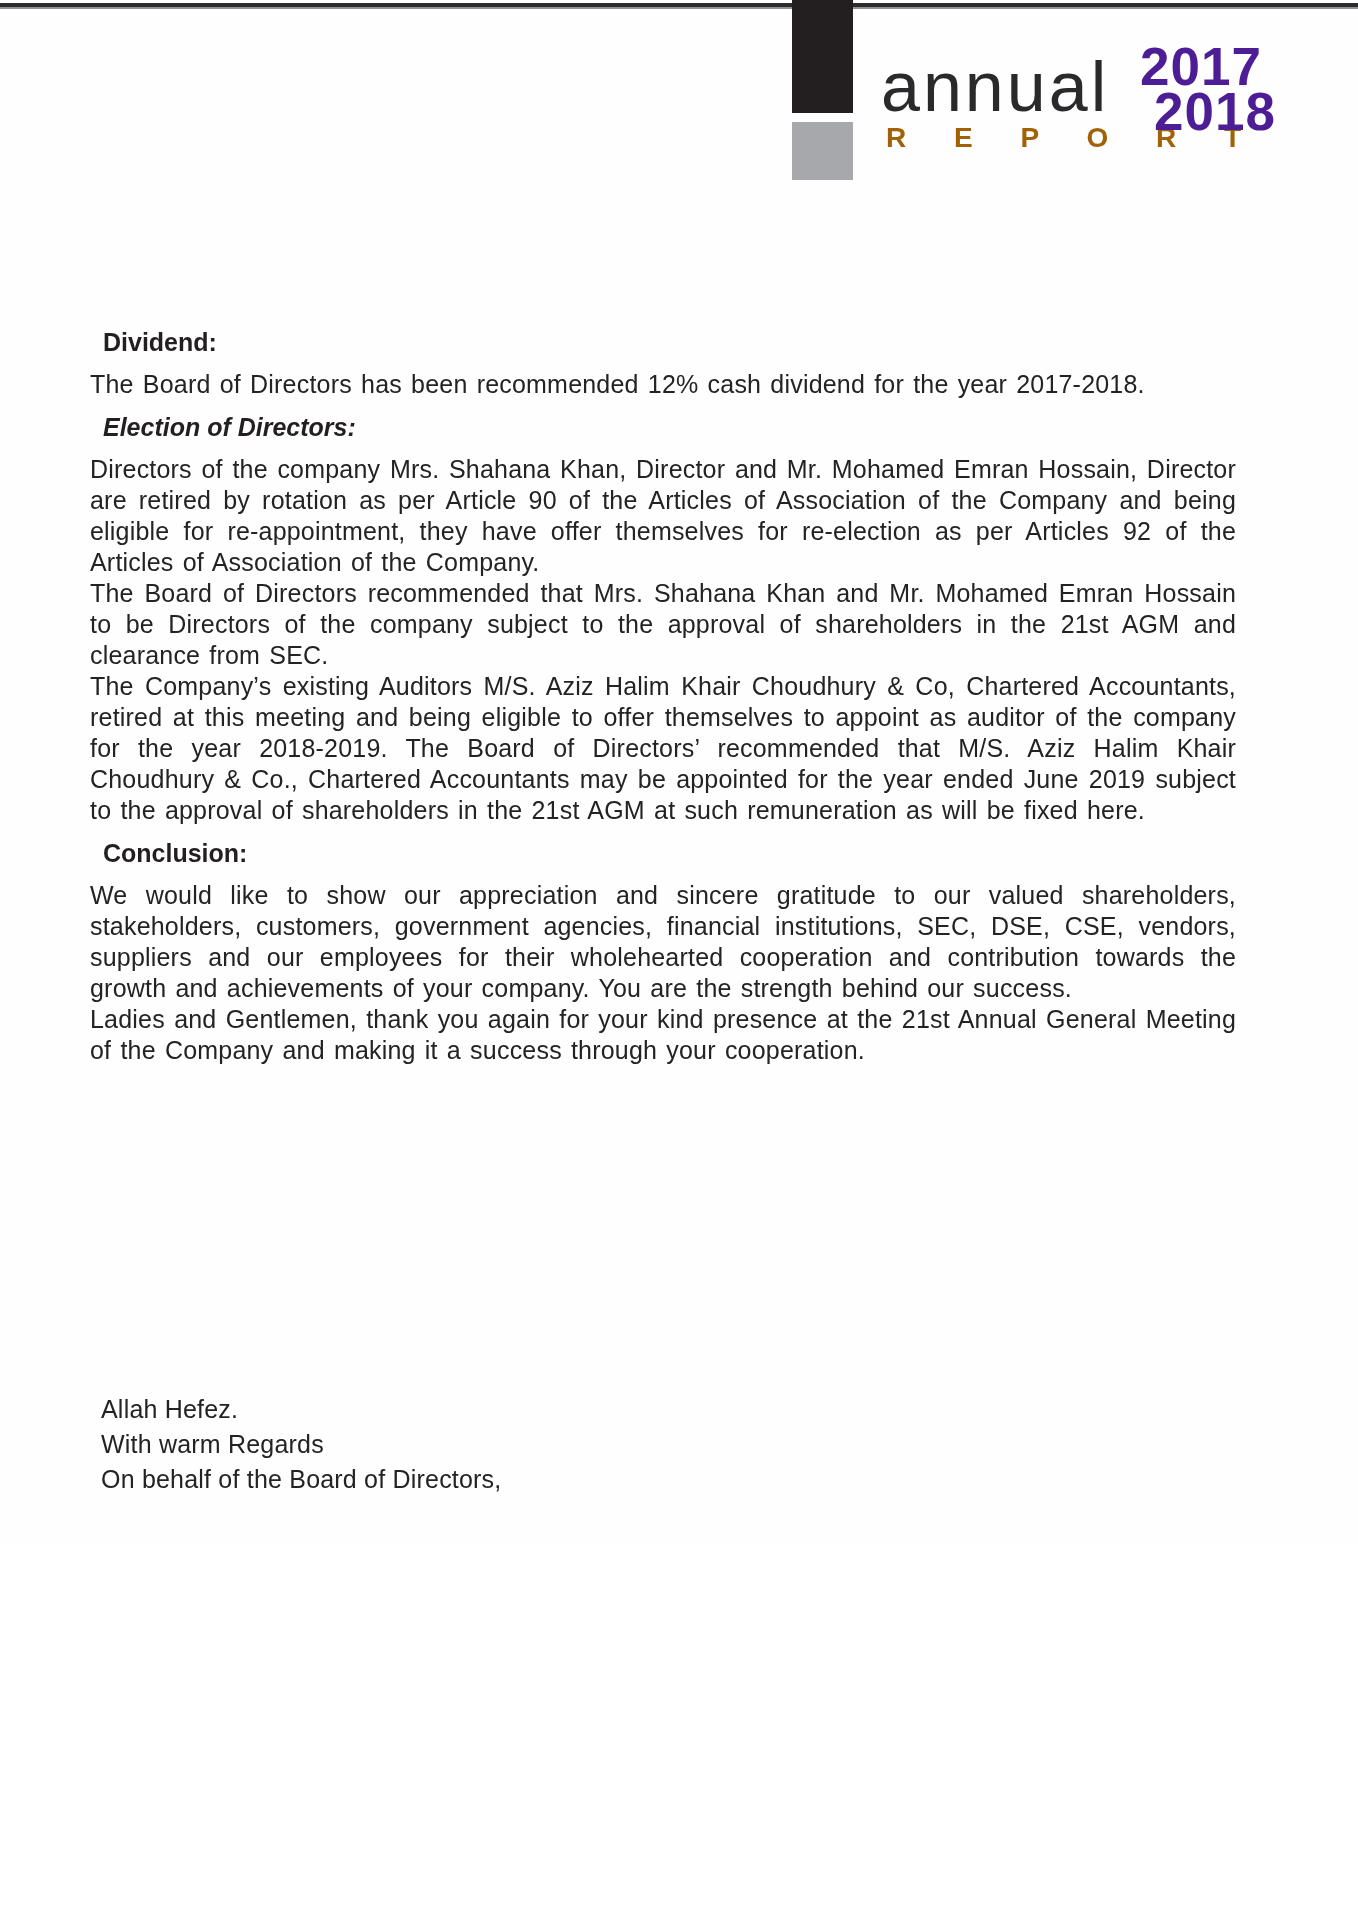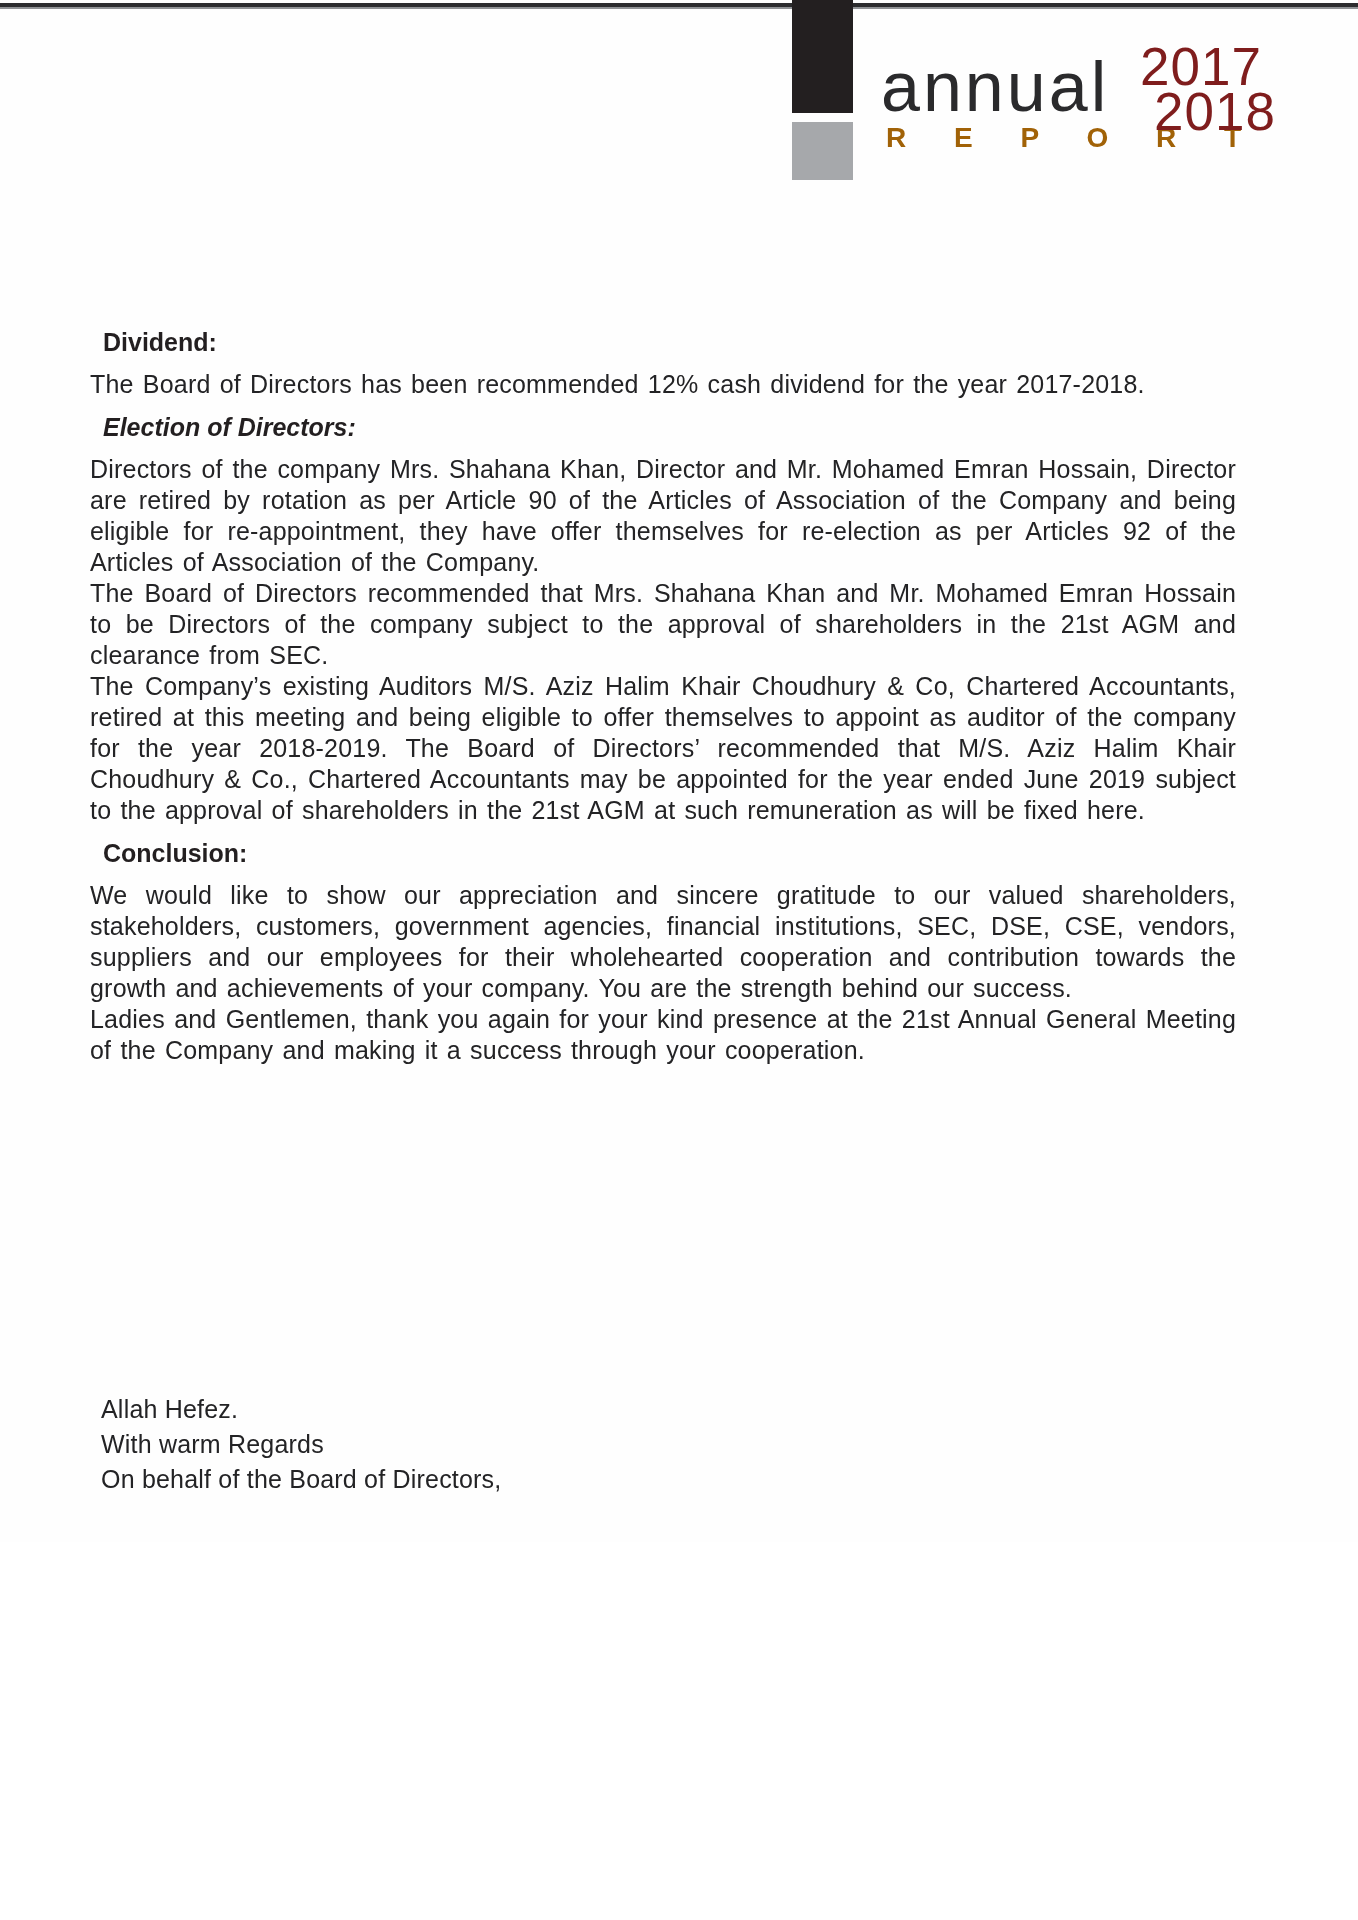--- a/index.html
+++ b/index.html
@@ -8,21 +8,21 @@
 
   
   .top-rule-dark{position:absolute;left:0;top:3px;width:1358px;height:4px;background:#2c2c2e;}
   .top-rule-gray{position:absolute;left:0;top:7px;width:1358px;height:2px;background:#909295;}
   .hdr-black-bar{position:absolute;left:792px;top:0;width:61px;height:113px;background:#231f20;}
   .hdr-gray-square{position:absolute;left:792px;top:122px;width:61px;height:58px;background:#a6a8ab;}
   .logo-annual{position:absolute;left:881px;top:52px;font-size:70px;font-weight:400;
                letter-spacing:3px;color:#2a2a2c;line-height:70px;}
   .logo-report{position:absolute;left:886px;top:126px;font-size:28px;font-weight:700;
                letter-spacing:20px;color:#a16207;line-height:24px;}
-  .logo-years{position:absolute;left:1140px;top:44px;color:#7f1d1d;font-weight:400;}
+  .logo-years{position:absolute;left:1140px;top:44px;color:#4c1d95;font-weight:700;}
   .logo-years .yr{font-size:53px;line-height:45px;letter-spacing:1px;}
   .logo-years .yr2{margin-left:14px;}
 
   
   .textblock{position:absolute;left:90px;top:315px;width:1146px;}
   .textblock h2{font-size:25px;font-weight:700;color:#231f20;margin:13px;line-height:28px;}
   .textblock p{font-size:25px;line-height:31px;margin:0;text-align:justify;
                letter-spacing:0.2px;word-spacing:2px;color:#232325;}
   .h-dividend{margin-top:0;}
   .p-dividend{margin-top:16px;}

